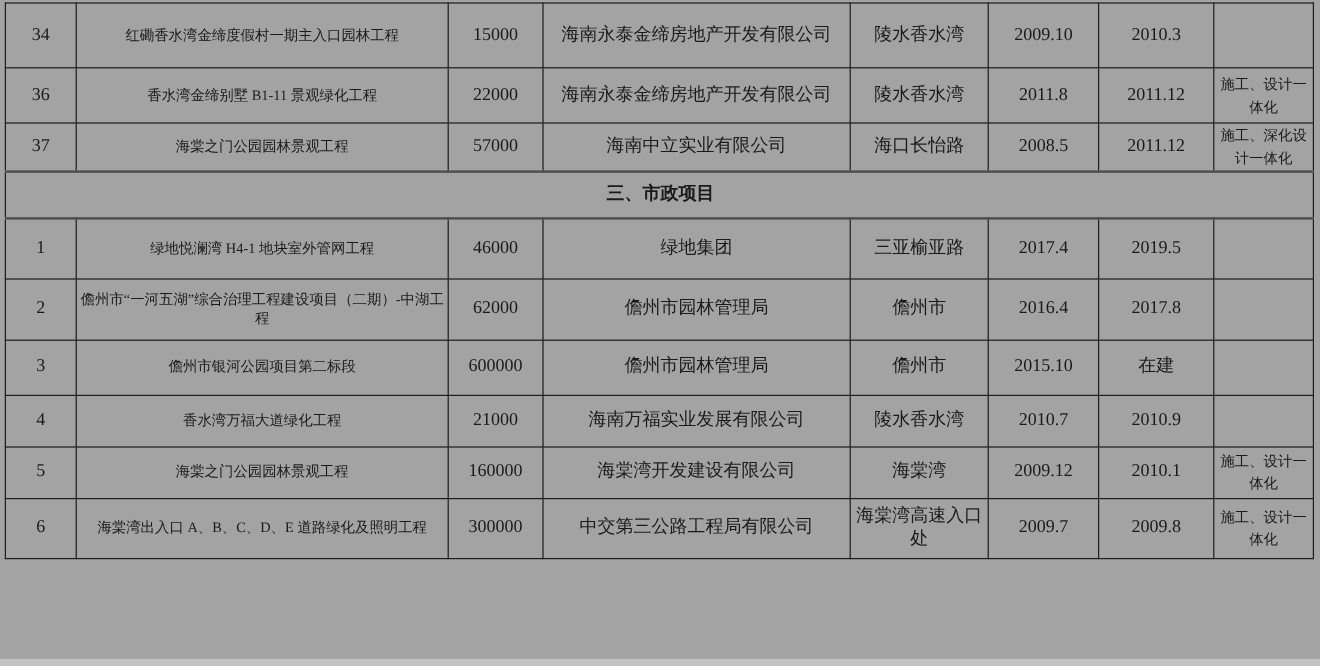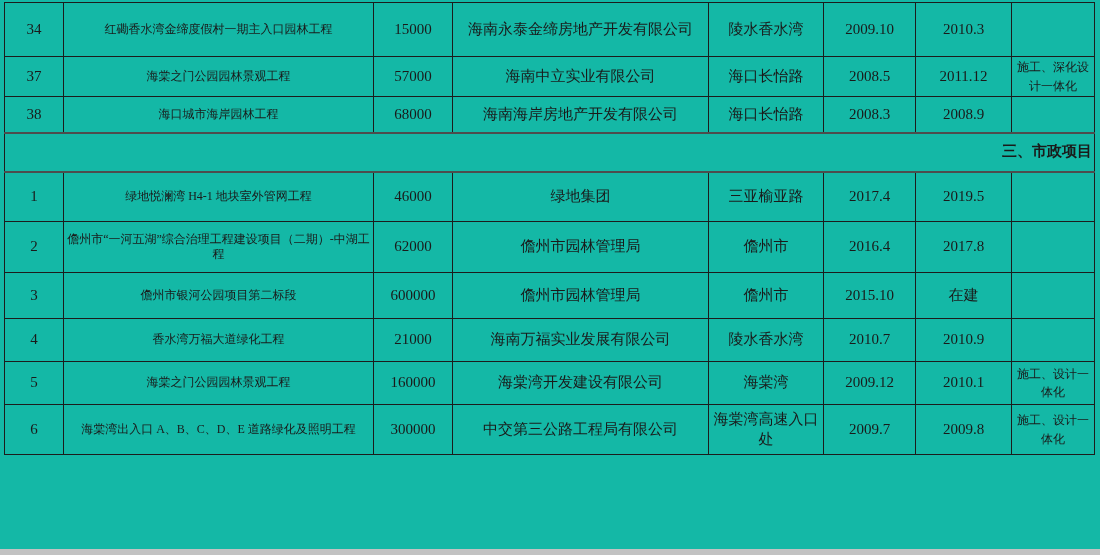--- a/index.html
+++ b/index.html
@@ -1,36 +1,36 @@
 <!DOCTYPE html>
 <html><head>
 <meta charset="utf-8">
 <style>
   html,body{margin:0;padding:0;}
   body{
     width:1100px;height:555px;overflow:hidden;position:relative;
     background:#ffffff;color:#1a1a1a;
     font-family:"Liberation Serif","DejaVu Serif",serif;
   }
-  .page{position:absolute;left:0;top:0;width:1100px;height:555px;background:#14b8a6;}
+  .page{position:absolute;left:0;top:0;width:1100px;height:555px;background:#a3a3a3;}
   table.projects{
     border-collapse:collapse;table-layout:fixed;
     position:absolute;left:4px;top:2px;width:1090px;
   }
   td{
     border:1px solid #1c1c1c;
     text-align:center;vertical-align:middle;
     font-size:15px;line-height:1.3;
     padding:1px 3px;
     overflow:hidden;word-break:break-all;
   }
   td.name{font-size:12px;padding:1px 2px;}
   td.note{font-size:12px;line-height:1.55;padding:1px 2px;}
   tr.section-row td{
-    text-align:right;font-weight:bold;font-size:15px;
+    text-align:center;font-weight:bold;font-size:15px;
     padding:2px 2px 2px 4px;
     border-top:2px solid #4d4d4d;border-bottom:2px solid #4d4d4d;
     border-left:1px solid #1c1c1c;border-right:1px solid #1c1c1c;
   }
   .bottom-edge{
     position:absolute;left:0;right:0;bottom:0;height:6px;
     background:#c2c2c2;
   }
 </style>
 </head>
@@ -56,42 +56,42 @@
       <td class="name">红磡香水湾金缔度假村一期主入口园林工程</td>
       <td>15000</td>
       <td>海南永泰金缔房地产开发有限公司</td>
       <td>陵水香水湾</td>
       <td>2009.10</td>
       <td>2010.3</td>
       <td class="note"></td>
     </tr>
 
 
+    <tr style="height:46px">
+      <td>36</td>
+      <td class="name">香水湾金缔别墅 B1-11 景观绿化工程</td>
+      <td>22000</td>
+      <td>海南永泰金缔房地产开发有限公司</td>
+      <td>陵水香水湾</td>
+      <td>2011.8</td>
+      <td>2011.12</td>
+      <td class="note">施工、设计一体化</td>
+    </tr>
 
     <tr style="height:39px">
       <td>37</td>
       <td class="name">海棠之门公园园林景观工程</td>
       <td>57000</td>
       <td>海南中立实业有限公司</td>
       <td>海口长怡路</td>
       <td>2008.5</td>
       <td>2011.12</td>
       <td class="note">施工、深化设计一体化</td>
     </tr>
 
-    <tr style="height:36px">
-      <td>38</td>
-      <td class="name">海口城市海岸园林工程</td>
-      <td>68000</td>
-      <td>海南海岸房地产开发有限公司</td>
-      <td>海口长怡路</td>
-      <td>2008.3</td>
-      <td>2008.9</td>
-      <td class="note"></td>
-    </tr>
 
     <tr class="section-row" style="height:39px">
       <td colspan="8">三、市政项目</td>
     </tr>
 
     <tr style="height:50px">
       <td>1</td>
       <td class="name">绿地悦澜湾 H4-1 地块室外管网工程</td>
       <td>46000</td>
       <td>绿地集团</td>

